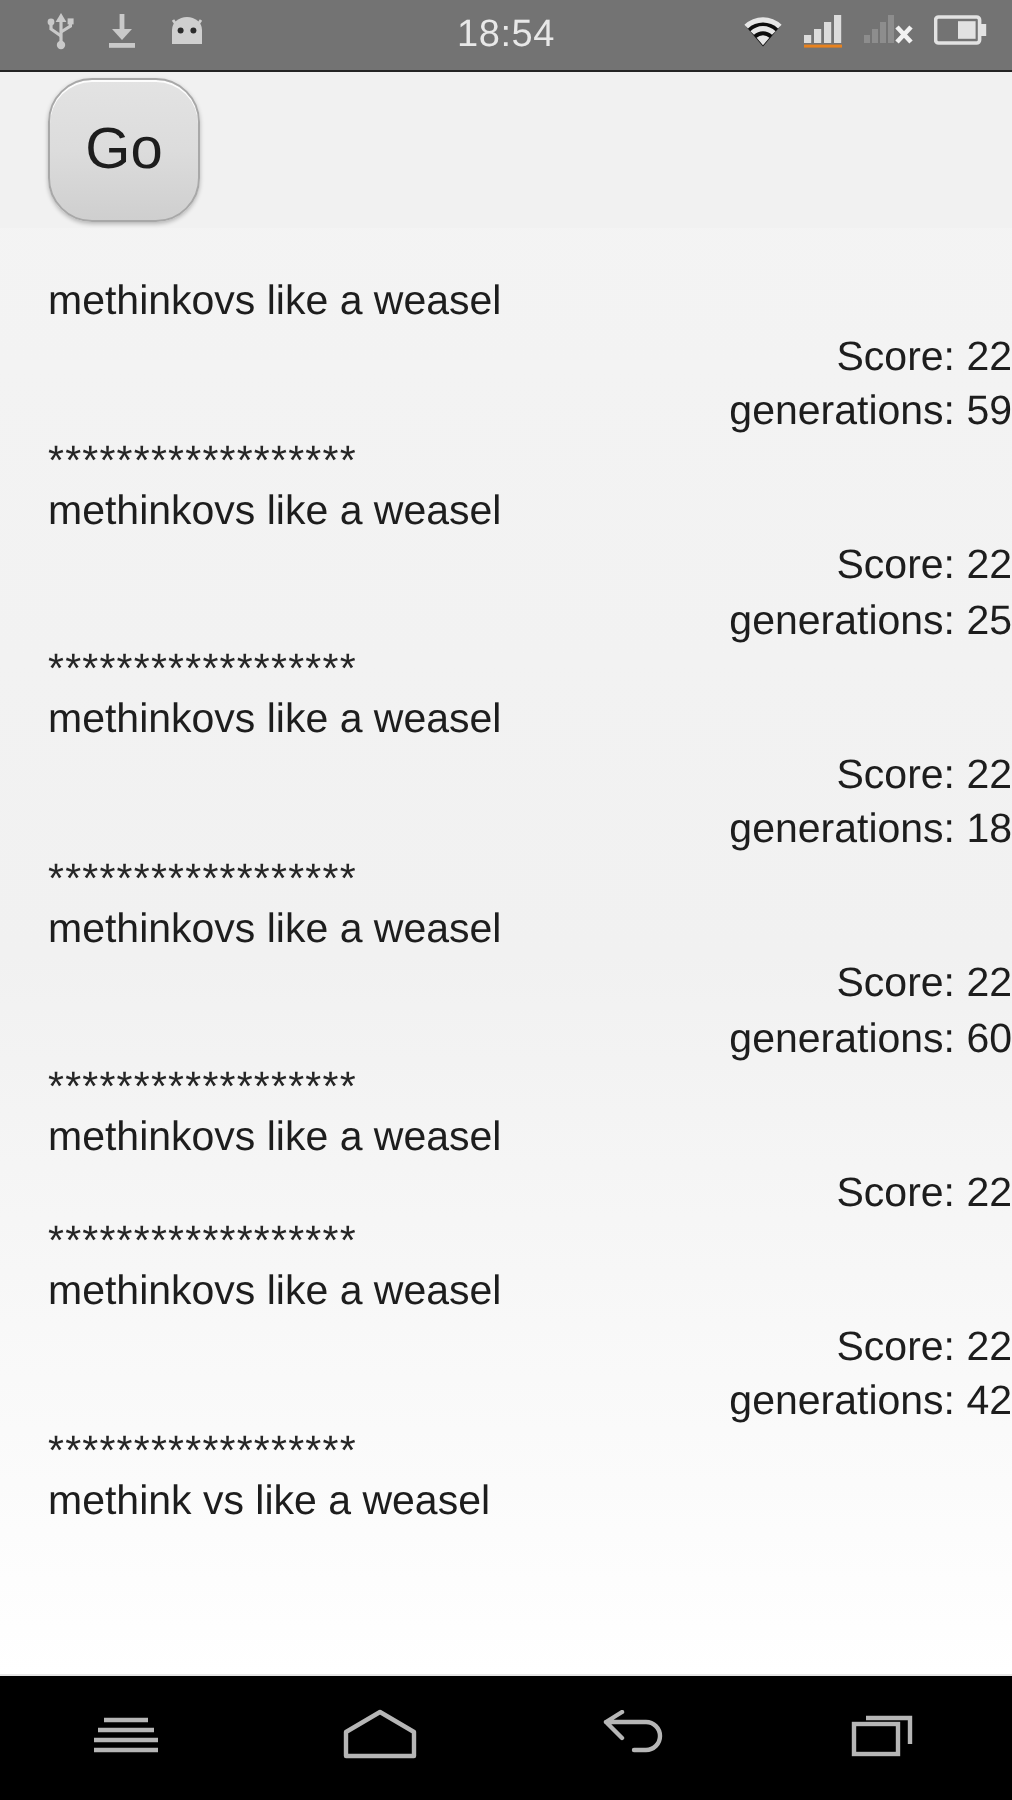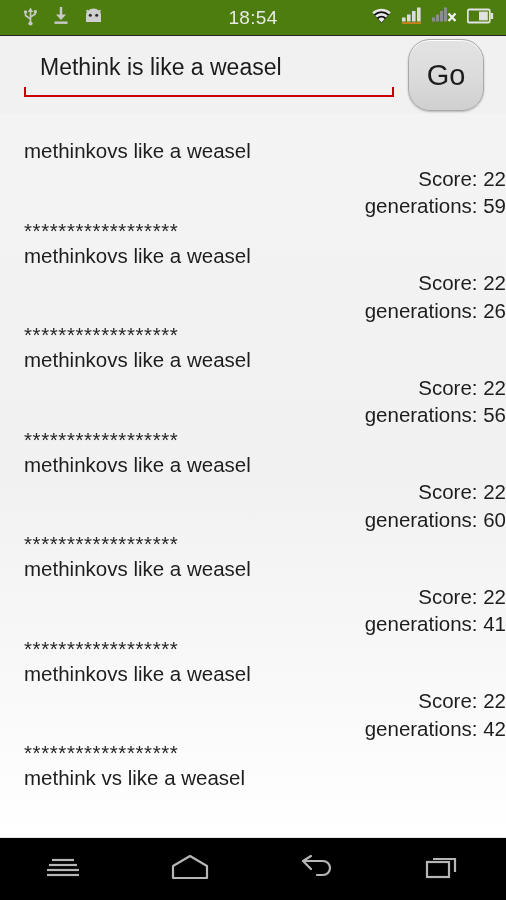--- a/index.html
+++ b/index.html
@@ -13,21 +13,21 @@
     position:relative;
     width:506px; height:900px;
     display:flex; flex-direction:column;
     background:#f3f3f3;
   }
 
   
   .statusbar {
     position:relative;
     height:36px; flex:0 0 36px;
-    background:#4d7c0f;
+    background:#737373;
     display:flex; align-items:center;
     padding:0 12px;
     border-bottom:1px solid #242424;
   }
   .sb-left { display:flex; align-items:center; gap:14px; margin-left:10px; }
   .sb-center {
     position:absolute; left:0; right:0;
     text-align:center;
     color:#e8e8e8; font-size:19px; letter-spacing:0.3px;
     pointer-events:none;
@@ -207,57 +207,52 @@
     <div class="list" id="result-list" style="top: 101px;">
         <div class="entry">
           <div class="entry-phrase">methinkovs like a weasel</div>
           <div class="entry-sub">Score: 22</div>
           <div class="entry-sub">generations: 59</div>
         </div>
         <div class="sep">******************</div>
         <div class="entry">
           <div class="entry-phrase">methinkovs like a weasel</div>
           <div class="entry-sub">Score: 22</div>
-          <div class="entry-sub">generations: 26</div>
-        </div>
-        <div class="sep">******************</div>
-        <div class="entry">
-          <div class="entry-phrase">methinkovs like a weasel</div>
-          <div class="entry-sub">Score: 22</div>
-          <div class="entry-sub">generations: 56</div>
+          <div class="entry-sub">generations: 25</div>
+        </div>
+        <div class="sep">******************</div>
+        <div class="entry">
+          <div class="entry-phrase">methinkovs like a weasel</div>
+          <div class="entry-sub">Score: 22</div>
+          <div class="entry-sub">generations: 18</div>
         </div>
         <div class="sep">******************</div>
         <div class="entry">
           <div class="entry-phrase">methinkovs like a weasel</div>
           <div class="entry-sub">Score: 22</div>
           <div class="entry-sub">generations: 60</div>
         </div>
         <div class="sep">******************</div>
         <div class="entry">
           <div class="entry-phrase">methinkovs like a weasel</div>
           <div class="entry-sub">Score: 22</div>
-          <div class="entry-sub">generations: 41</div>
         </div>
         <div class="sep">******************</div>
         <div class="entry">
           <div class="entry-phrase">methinkovs like a weasel</div>
           <div class="entry-sub">Score: 22</div>
           <div class="entry-sub">generations: 42</div>
         </div>
         <div class="sep">******************</div>
         <div class="entry">
           <div class="entry-phrase">methink vs like a weasel</div>
         </div>
       </div>
 
     <div class="inputrow">
-      <div class="field-wrap">
-        <div class="field-text">Methink is like a weasel</div>
-        <div class="field-underline"></div>
-      </div>
       <div class="go-btn">Go</div>
     </div>
 
     <div class="content-divider"></div>
   </div>
 
   <div class="navbar">
     <div class="nav-btn">
       <span>
         <svg width="38" height="24" viewBox="0 0 38 24">

